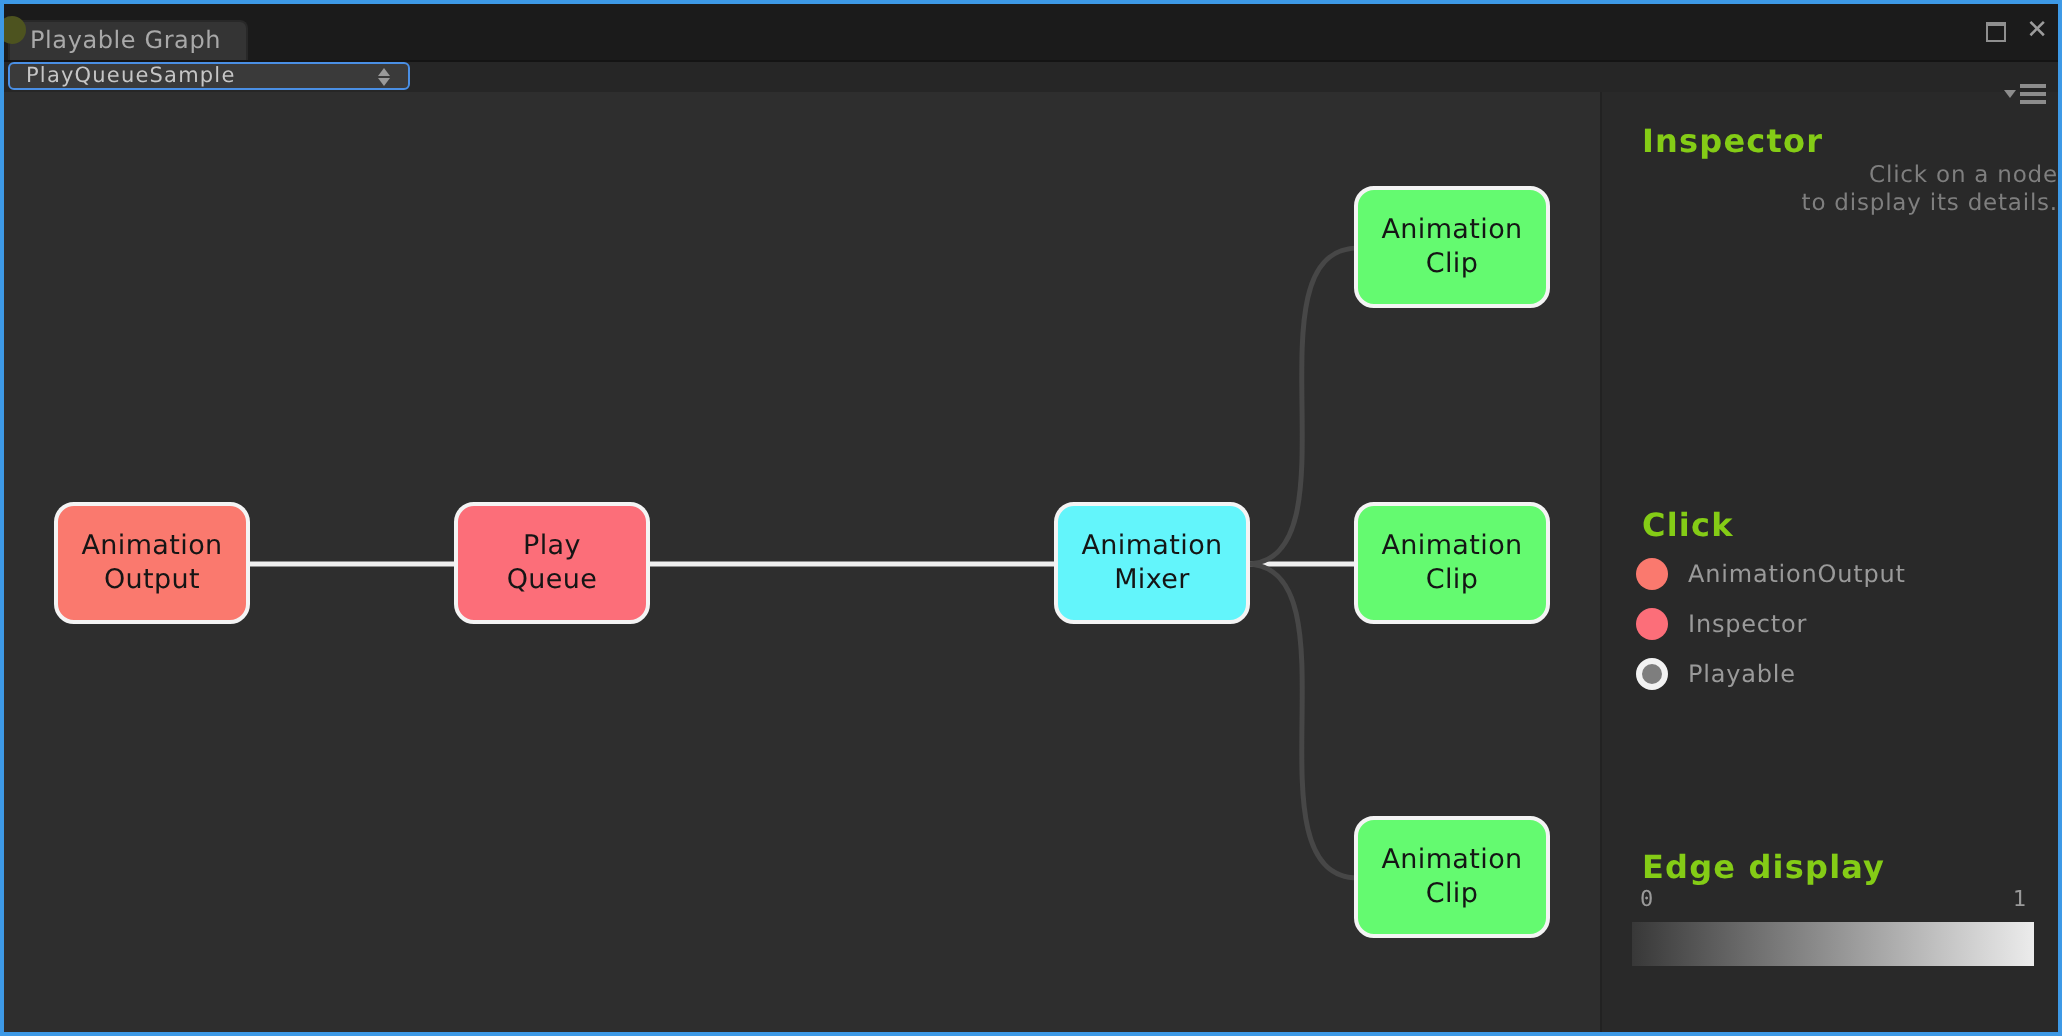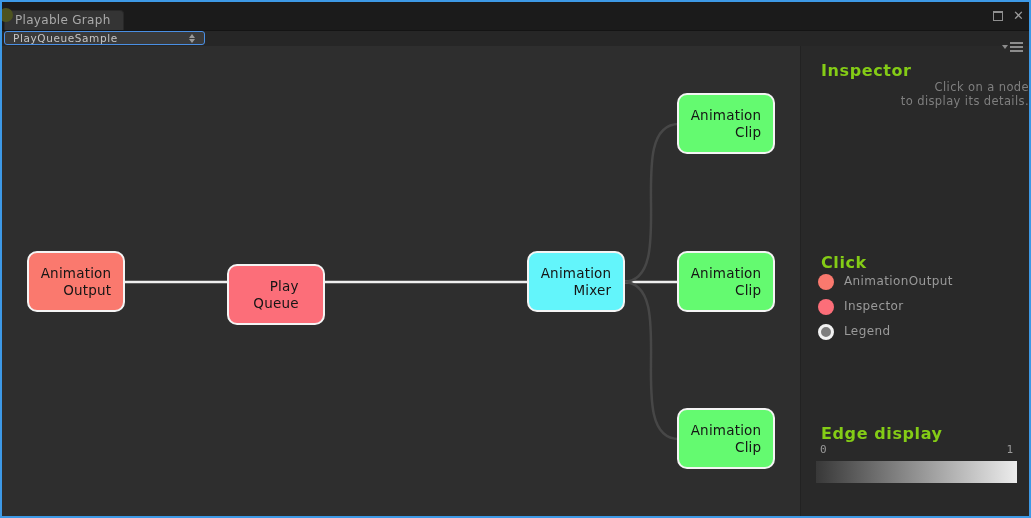--- a/index.html
+++ b/index.html
@@ -22,30 +22,30 @@
   .toolbar{height:16px;background:#262626;border-top:1px solid #141414;position:relative;flex:0 0 auto;box-sizing:border-box;padding-left:42px;}
   .dropdown{position:absolute;left:2px;top:0px;width:201px;height:14px;background:#3a3a3a;border:1px solid #4a8fe4;border-radius:3px;box-sizing:border-box;color:#c6c6c6;font-size:10.5px;line-height:12px;padding:0 18px 0 8px;letter-spacing:0.6px;cursor:default;}
   .dd-arrows{position:absolute;right:9px;top:2px;display:flex;flex-direction:column;align-items:center;gap:1px;}
   .dd-arrows .up{width:0;height:0;border-left:3px solid transparent;border-right:3px solid transparent;border-bottom:4px solid #9a9a9a;}
   .dd-arrows .down{width:0;height:0;border-left:3px solid transparent;border-right:3px solid transparent;border-top:4px solid #9a9a9a;}
 
   
   .main{flex:1;display:flex;min-height:0;}
   .graph-area{width:798px;position:relative;background:#2e2e2e;flex:0 0 auto;}
   .graph-area svg{position:absolute;left:0;top:0;}
-  .gnode{position:absolute;box-sizing:border-box;border:2px solid #f4f4f4;border-radius:10px;display:flex;align-items:center;justify-content:center;text-align:right;color:#151515;font-size:13.5px;line-height:17px;white-space:pre-line;letter-spacing:0.2px;cursor:default;}
+  .gnode{position:absolute;box-sizing:border-box;border:2px solid #f4f4f4;border-radius:10px;display:flex;align-items:center;justify-content:center;text-align:center;color:#151515;font-size:13.5px;line-height:17px;white-space:pre-line;letter-spacing:0.2px;cursor:default;}
 
   
   .inspector{flex:1;background:#292929;border-left:1px solid #222;position:relative;color:#9a9a9a;}
   .sec-title{position:absolute;left:20px;font-weight:bold;font-size:16px;color:#84cc16;letter-spacing:0.6px;}
   .insp-title{top:15px;}
   .hint{position:absolute;top:35px;left:0;right:0;text-align:right;color:#7f7f7f;font-size:11.5px;line-height:13.5px;letter-spacing:0.4px;}
   .legend-title{top:207px;}
   .legend-rows{position:absolute;top:228px;left:17px;right:0;}
-  .legend-row{height:25px;display:flex;align-items:flex-start;}
+  .legend-row{height:25px;display:flex;align-items:center;}
   .legend-swatch{width:16px;height:16px;border-radius:50%;flex:0 0 auto;box-sizing:border-box;}
   .legend-swatch.ring{border:3px solid #f2f2f2;}
   .legend-label{margin-left:10px;font-size:12px;color:#9a9a9a;letter-spacing:0.4px;}
   .ew-title{top:378px;}
   .ew-scale{position:absolute;top:397px;left:15px;width:201px;display:flex;justify-content:space-between;font-size:11px;color:#9a9a9a;padding:0 4px;box-sizing:border-box;font-family:"DejaVu Sans Mono","Liberation Mono",monospace;}
   .ew-bar{position:absolute;top:415px;left:15px;width:201px;height:22px;}
 </style>
 </head>
 <body>
 
@@ -84,21 +84,21 @@
     <div class="graph-area" id="graph-area">
       <svg id="edge-svg" width="798" height="470">
           <path d="M 121 236 L 227 236" fill="none" stroke="#efefef" stroke-width="2.5"></path>
           <path d="M 321 236 L 527 236" fill="none" stroke="#efefef" stroke-width="2.5"></path>
           <path d="M 621 236 L 677 236" fill="none" stroke="#efefef" stroke-width="2.5"></path>
           <path d="M 621 236 C 679 236, 619 78, 677 78" fill="none" stroke="#474747" stroke-width="2.5"></path>
           <path d="M 621 236 C 679 236, 619 393, 677 393" fill="none" stroke="#474747" stroke-width="2.5"></path>
         </svg>
     <div class="gnode" style="left: 25px; top: 205px; width: 98px; height: 61px; background: rgb(250, 121, 110);">Animation
 Output</div>
-        <div class="gnode" style="left: 225px; top: 205px; width: 98px; height: 61px; background: rgb(252, 110, 121); margin-top: 13px;">Play
+        <div class="gnode" style="left: 225px; top: 205px; width: 98px; height: 61px; background: rgb(252, 110, 121);">Play
 Queue</div>
         <div class="gnode" style="left: 525px; top: 205px; width: 98px; height: 61px; background: rgb(99, 245, 251);">Animation
 Mixer</div>
         <div class="gnode" style="left: 675px; top: 47px; width: 98px; height: 61px; background: rgb(100, 250, 112);">Animation
 Clip</div>
         <div class="gnode" style="left: 675px; top: 205px; width: 98px; height: 61px; background: rgb(100, 250, 112);">Animation
 Clip</div>
         <div class="gnode" style="left: 675px; top: 362px; width: 98px; height: 61px; background: rgb(100, 250, 112);">Animation
 Clip</div>
       </div>
@@ -115,21 +115,21 @@
           <div class="legend-row">
             <span class="legend-swatch" style="background: rgb(250, 121, 110);"></span>
             <span class="legend-label">AnimationOutput</span>
           </div>
           <div class="legend-row">
             <span class="legend-swatch" style="background: rgb(252, 110, 121);"></span>
             <span class="legend-label">Inspector</span>
           </div>
           <div class="legend-row">
             <span class="legend-swatch ring" style="background: rgb(126, 126, 126);"></span>
-            <span class="legend-label">Legend</span>
+            <span class="legend-label">Playable</span>
           </div>
         </div>
 
       <div class="sec-title ew-title">Edge display</div>
       <div class="ew-scale">
         <span>0</span>
         <span>1</span>
       </div>
       <div class="ew-bar" id="ew-bar" style="background: linear-gradient(to right, rgb(56, 56, 56), rgb(236, 236, 236));"></div>
     </div>

